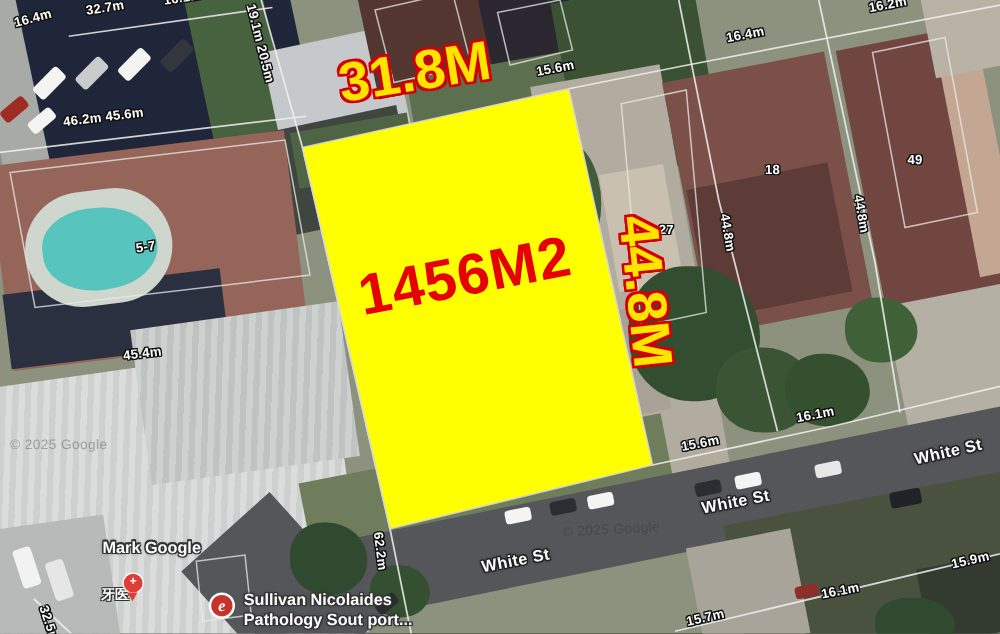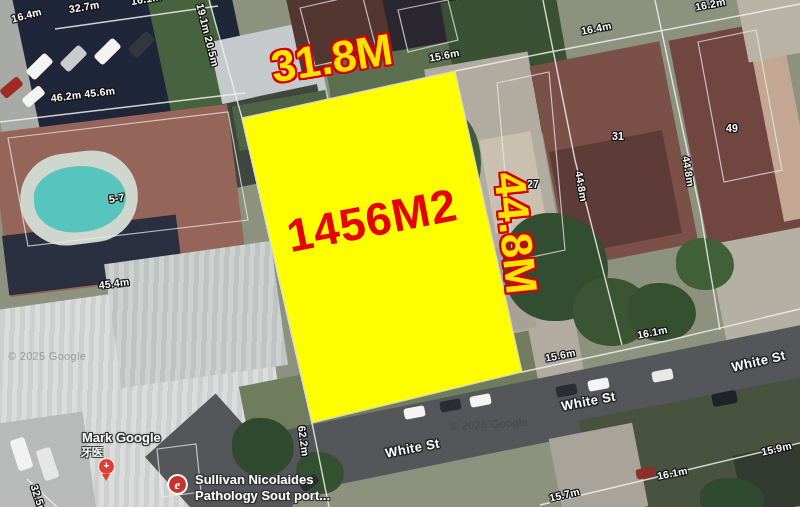--- a/index.html
+++ b/index.html
@@ -149,21 +149,21 @@
       <div class="mlabel" style="left: 10px; top: 13px; transform: rotate(-15deg);">16.4m</div>
       <div class="mlabel" style="left: 68px; top: 3px; transform: rotate(-9deg);">32.7m</div>
       <div class="mlabel" style="left: 130px; top: -5px; transform: rotate(-9deg);">16.1m</div>
       <div class="mlabel" style="left: 206px; top: 2px; transform: rotate(76deg);">19.1m 20.5m</div>
       <div class="mlabel" style="left: 50px; top: 92px; transform: rotate(-7deg);">46.2m 45.6m</div>
       <div class="mlabel" style="left: 108px; top: 193px; transform: rotate(-8deg);">5-7</div>
       <div class="mlabel" style="left: 98px; top: 279px; transform: rotate(-7deg);">45.4m</div>
       <div class="mlabel" style="left: 428px; top: 52px; transform: rotate(-11deg);">15.6m</div>
       <div class="mlabel" style="left: 580px; top: 25px; transform: rotate(-11deg);">16.4m</div>
       <div class="mlabel" style="left: 694px; top: 1px; transform: rotate(-11deg);">16.2m</div>
-      <div class="mlabel" style="left: 612px; top: 130px; transform: rotate(0deg);">31</div>
+      <div class="mlabel" style="left: 612px; top: 130px; transform: rotate(0deg);">18</div>
       <div class="mlabel" style="left: 726px; top: 122px; transform: rotate(0deg);">49</div>
       <div class="mlabel" style="left: 527px; top: 178px; transform: rotate(0deg);">27</div>
       <div class="mlabel" style="left: 585px; top: 170px; transform: rotate(80deg);">44.8m</div>
       <div class="mlabel" style="left: 692px; top: 155px; transform: rotate(80deg);">44.8m</div>
       <div class="mlabel" style="left: 636px; top: 329px; transform: rotate(-11deg);">16.1m</div>
       <div class="mlabel" style="left: 544px; top: 352px; transform: rotate(-11deg);">15.6m</div>
       <div class="mlabel" style="left: 760px; top: 446px; transform: rotate(-13deg);">15.9m</div>
       <div class="mlabel" style="left: 656px; top: 470px; transform: rotate(-11deg);">16.1m</div>
       <div class="mlabel" style="left: 548px; top: 492px; transform: rotate(-13deg);">15.7m</div>
       <div class="mlabel" style="left: 308px; top: 425px; transform: rotate(83deg);">62.2m</div>
@@ -171,21 +171,21 @@
       <div class="slabel" style="left: 384px; top: 446px; transform: rotate(-11deg);">White St</div>
       <div class="slabel" style="left: 560px; top: 399px; transform: rotate(-11deg);">White St</div>
       <div class="slabel" style="left: 730px; top: 360px; transform: rotate(-13deg);">White St</div>
     </div>
 
   <div class="bigdim" style="left:268px;top:46px;transform:rotate(-9deg);">31.8M</div>
   <div class="bigarea" style="left:283px;top:214px;transform:rotate(-11deg);">1456M2</div>
   <div class="bigdim" style="left:531px;top:170px;transform:rotate(84deg);">44.8M</div>
 
   <div class="place-name" style="left:82px;top:430px;">Mark Google</div>
-  <div class="place-sub" style="left:81px;top:445px;">牙医</div>
+  <div class="place-sub" style="left:81px;top:468px;">牙医</div>
   <div class="pin-circle" style="left:98px;top:458px;">+</div>
   <div class="pin-stem" style="left:102px;top:474px;"></div>
 
   <div class="biz-circle" style="left:167px;top:474px;">e</div>
   <div class="place-name" style="left:195px;top:472px;">Sullivan Nicolaides</div>
   <div class="place-name" style="left:195px;top:488px;">Pathology Sout port...</div>
 
   <div class="wm" style="left:8px;top:350px;color:rgba(110,110,110,0.55);">© 2025 Google</div>
   <div class="wm" style="left:450px;top:418px;color:rgba(60,60,60,0.55);transform:rotate(-3deg);">© 2025 Google</div>
 </div>

